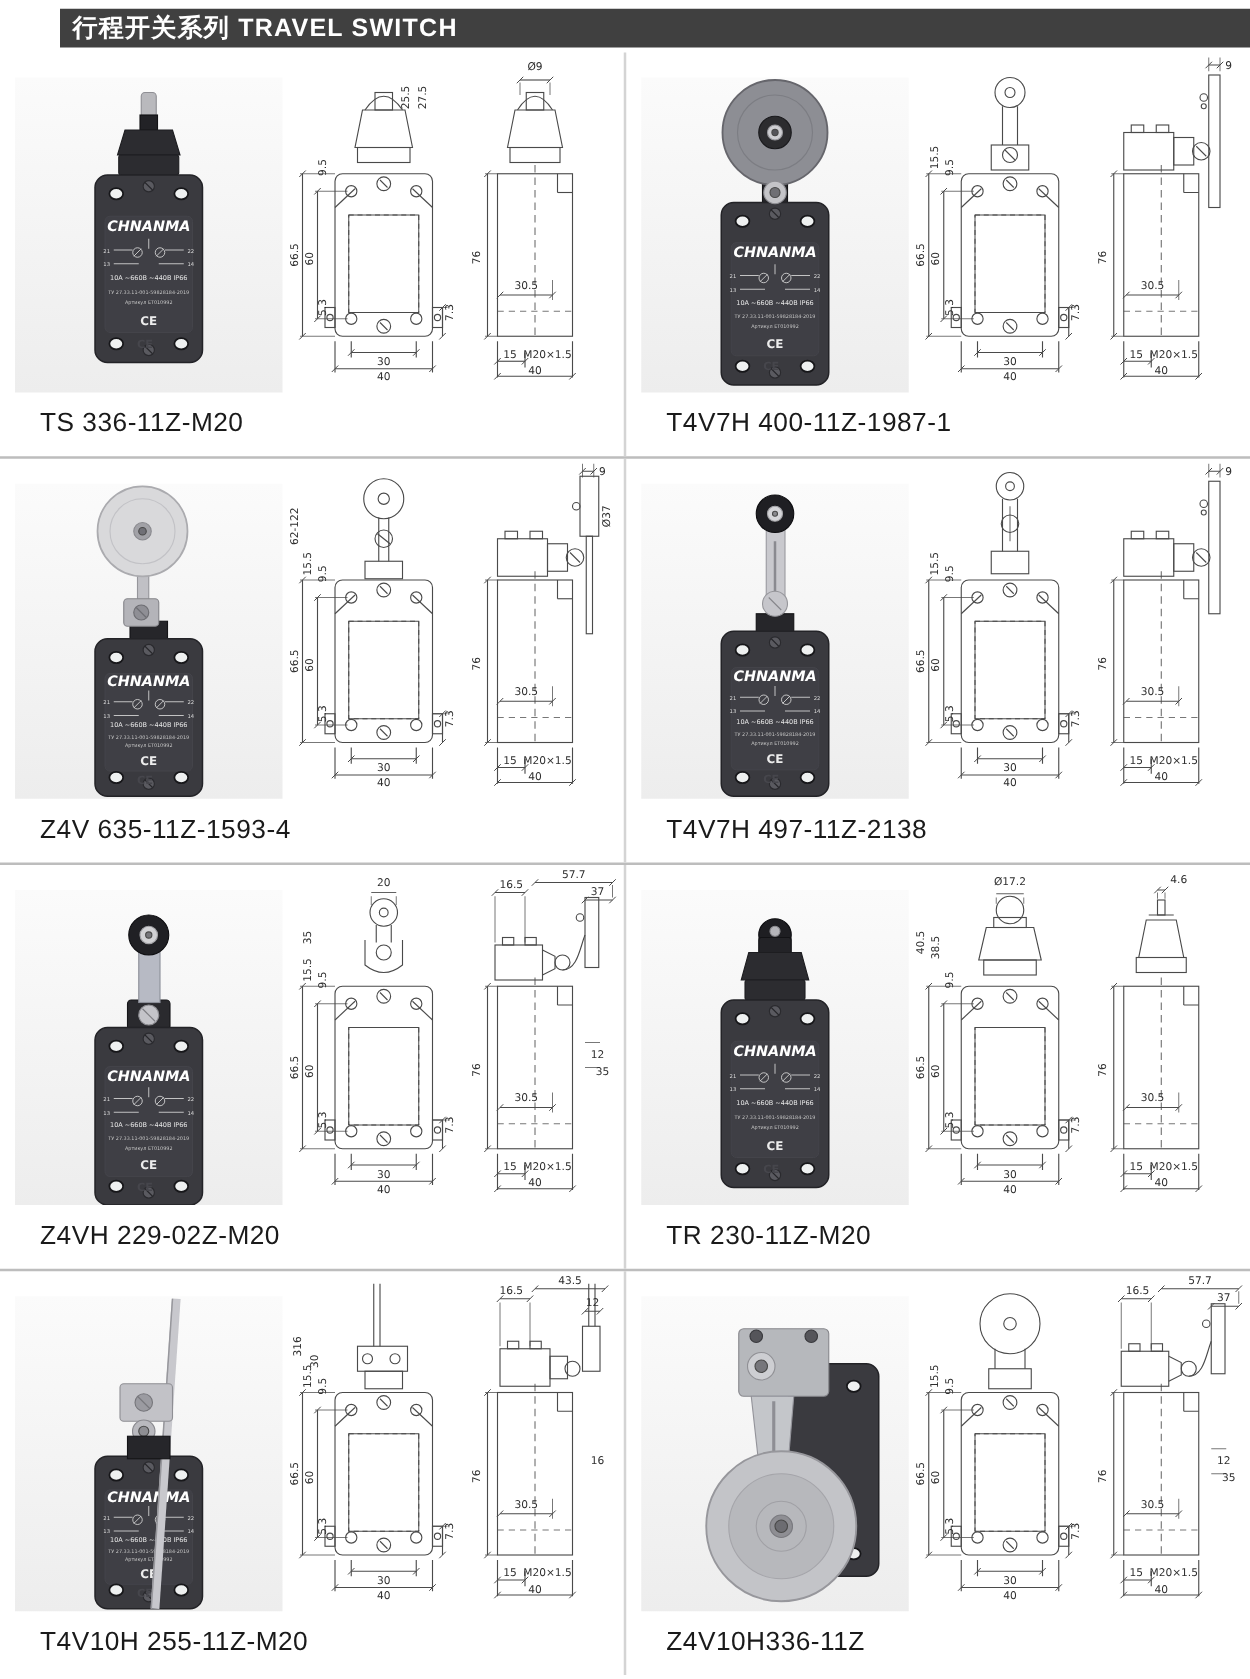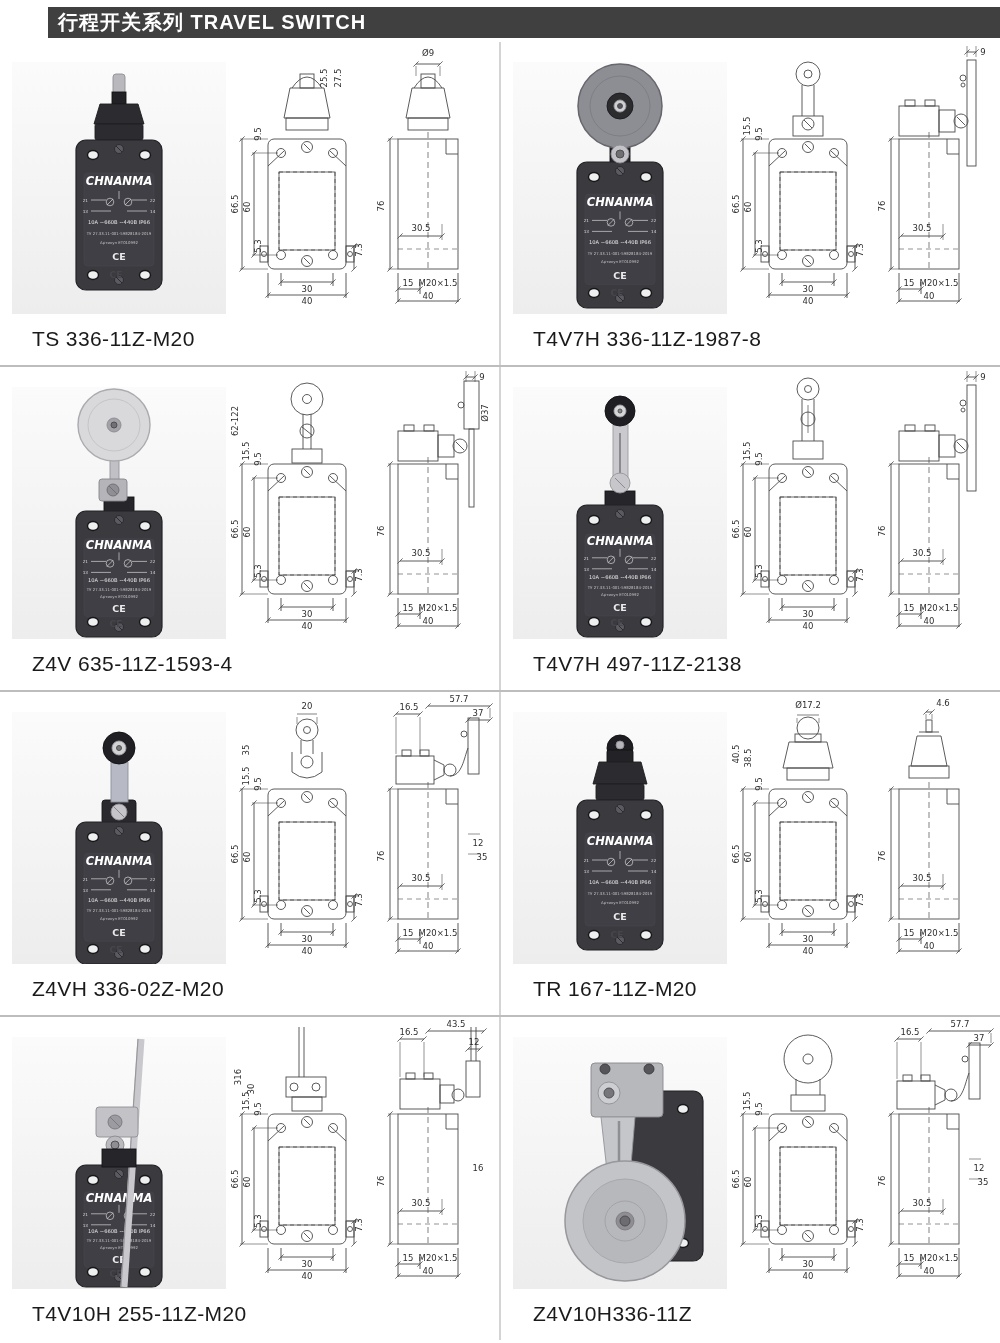--- a/index.html
+++ b/index.html
@@ -319,21 +319,21 @@
             <text x="79" y="248" font-size="8.5" fill="#2e2e2e" text-anchor="middle">30</text>
             <text x="79" y="260" font-size="8.5" fill="#2e2e2e" text-anchor="middle">40</text>
             <text x="254" y="11" font-size="8.5" fill="#2e2e2e" text-anchor="middle">9</text>
             <text x="156" y="162" font-size="8.5" fill="#2e2e2e" text-anchor="middle" transform="rotate(-90 156 162)">76</text>
             <text x="193" y="187" font-size="8.5" fill="#2e2e2e" text-anchor="middle">30.5</text>
             <text x="180" y="242" font-size="8.5" fill="#2e2e2e" text-anchor="middle">15</text>
             <text x="210" y="242" font-size="8.5" fill="#2e2e2e" text-anchor="middle">M20×1.5</text>
             <text x="200" y="255" font-size="8.5" fill="#2e2e2e" text-anchor="middle">40</text>
           </svg>
         </div>
-      <div class="pname">T4V7H 336-11Z-1987-8</div>
+      <div class="pname">T4V7H 400-11Z-1987-1</div>
     </section>
   </div>
   <div class="row">
     <div class="vdiv"></div>
     <section class="cell left">
       <div class="photo">
           <svg viewBox="0 0 214 252" width="214" height="252">
             <g>
               <rect x="92" y="110" width="30" height="18" rx="0" fill="#26262a" stroke="#141417" stroke-width="0.9"></rect>
               <rect x="98" y="64" width="9" height="32" rx="0" fill="#c0c0c5" stroke="#96969b" stroke-width="0.9"></rect>
@@ -808,21 +808,21 @@
             <text x="250" y="22" font-size="8.5" fill="#2e2e2e" text-anchor="middle">37</text>
             <text x="156" y="162" font-size="8.5" fill="#2e2e2e" text-anchor="middle" transform="rotate(-90 156 162)">76</text>
             <text x="193" y="187" font-size="8.5" fill="#2e2e2e" text-anchor="middle">30.5</text>
             <text x="250" y="152" font-size="8.5" fill="#2e2e2e" text-anchor="middle">12</text>
             <text x="254" y="166" font-size="8.5" fill="#2e2e2e" text-anchor="middle">35</text>
             <text x="180" y="242" font-size="8.5" fill="#2e2e2e" text-anchor="middle">15</text>
             <text x="210" y="242" font-size="8.5" fill="#2e2e2e" text-anchor="middle">M20×1.5</text>
             <text x="200" y="255" font-size="8.5" fill="#2e2e2e" text-anchor="middle">40</text>
           </svg>
         </div>
-      <div class="pname">Z4VH 336-02Z-M20</div>
+      <div class="pname">Z4VH 229-02Z-M20</div>
     </section>
     <section class="cell right">
       <div class="photo">
           <svg viewBox="0 0 214 252" width="214" height="252">
             <g>
               <circle cx="107" cy="36" r="13" fill="#1e1e22" stroke="#0e0e11" stroke-width="0.9"></circle>
               <circle cx="107" cy="33" r="4" fill="#b5b5ba" stroke="#8d8d92" stroke-width="0.9"></circle>
               <rect x="94" y="38" width="26" height="14" rx="2" fill="#232327" stroke="#121215" stroke-width="0.9"></rect>
               <path d="M86,50 L128,50 L134,72 L80,72 Z" fill="#2c2c30" stroke="#1d1d20" stroke-width="0.9"></path>
               <rect x="83" y="72" width="48" height="16" rx="2" fill="#2c2c30" stroke="#1d1d20" stroke-width="0.9"></rect>
@@ -957,21 +957,21 @@
             <text x="79" y="248" font-size="8.5" fill="#2e2e2e" text-anchor="middle">30</text>
             <text x="79" y="260" font-size="8.5" fill="#2e2e2e" text-anchor="middle">40</text>
             <text x="214" y="12" font-size="8.5" fill="#2e2e2e" text-anchor="middle">4.6</text>
             <text x="156" y="162" font-size="8.5" fill="#2e2e2e" text-anchor="middle" transform="rotate(-90 156 162)">76</text>
             <text x="193" y="187" font-size="8.5" fill="#2e2e2e" text-anchor="middle">30.5</text>
             <text x="180" y="242" font-size="8.5" fill="#2e2e2e" text-anchor="middle">15</text>
             <text x="210" y="242" font-size="8.5" fill="#2e2e2e" text-anchor="middle">M20×1.5</text>
             <text x="200" y="255" font-size="8.5" fill="#2e2e2e" text-anchor="middle">40</text>
           </svg>
         </div>
-      <div class="pname">TR 167-11Z-M20</div>
+      <div class="pname">TR 230-11Z-M20</div>
     </section>
   </div>
   <div class="row">
     <div class="vdiv"></div>
     <section class="cell left">
       <div class="photo">
           <svg viewBox="0 0 214 252" width="214" height="252">
             <g>
               <rect x="64" y="128" width="86" height="122" rx="10" fill="#3a3a3f" stroke="#232327" stroke-width="1.2"></rect>
               <rect x="72" y="154.84" width="70" height="75.64" rx="4" fill="#3f3f45" stroke="#47474d" stroke-width="0.6"></rect>

